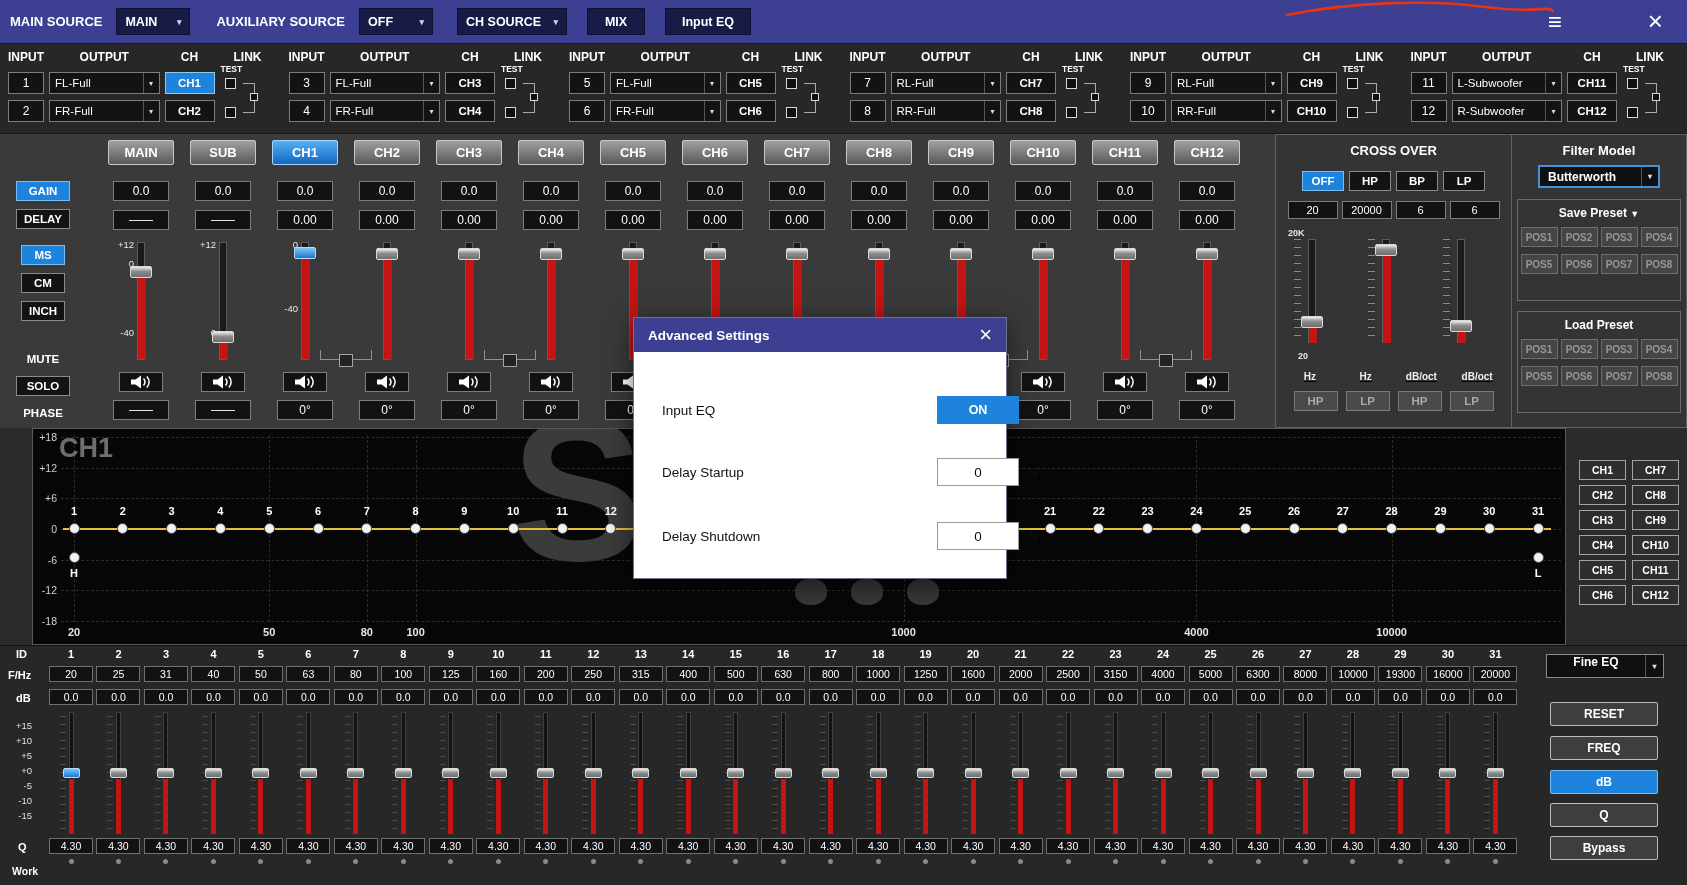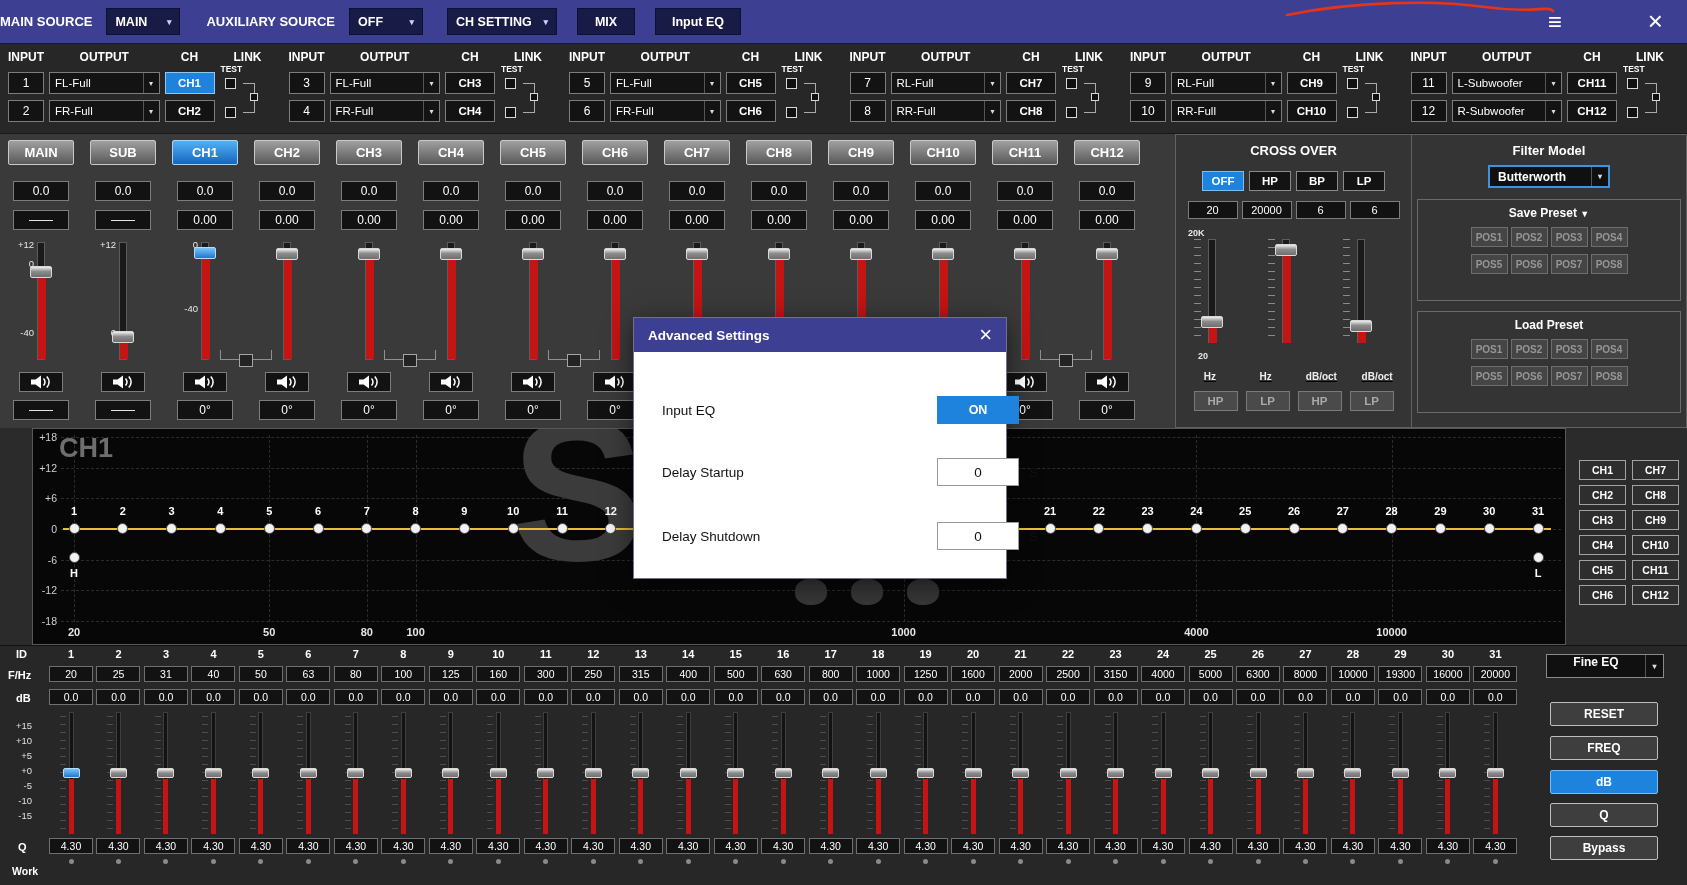--- a/index.html
+++ b/index.html
@@ -1,20 +1,20 @@
 <!DOCTYPE html>
 <html><head>
 <meta charset="utf-8">
 <style>
   * { margin:0; padding:0; box-sizing:border-box; }
   body { background:#1a1a1a; font-family:"Liberation Sans", sans-serif; }
   #app { position:relative; width:1687px; height:885px; background:#303030; overflow:hidden; }
 
   
-  .topbar { position:absolute; left:0; top:0; width:100%; height:43px; background:#3d3f93; display:flex; align-items:center; z-index:10; }
+  .topbar { position:absolute; left:0; top:0; width:100%; height:43px; background:#3d3f93; display:flex; align-items:center; padding-left:10px; z-index:10; }
   .tb-label { color:#fff; font-size:13px; font-weight:bold; white-space:nowrap; }
   .tb-ctl { height:27px; background:#191b47; border:1px solid #0e1034; color:#fff; display:flex; align-items:center; justify-content:space-between; font-size:12.5px; font-weight:bold; padding:0 8px; margin-left:14px; cursor:pointer; }
   .tb-ctl .arr { font-size:9px; color:#cfd2ff; margin-left:8px; }
   .tb-btn { justify-content:center; }
   .tb-menu { position:absolute; right:125px; top:0; height:43px; display:flex; align-items:center; color:#fff; font-size:24px; cursor:pointer; }
   .tb-close { position:absolute; right:24px; top:0; height:43px; display:flex; align-items:center; color:#fff; font-size:26px; cursor:pointer; }
   .red-note { position:absolute; left:1285px; top:0; z-index:60; }
 
   
   .routing { position:absolute; left:0; top:43px; width:100%; height:91px; background:#272727; border-top:1px solid #14154a; border-bottom:1px solid #191919; display:flex; padding:4px 2px 0 2px; }
@@ -162,21 +162,21 @@
     <div class="tb-ctl" style="width:74px">
       <span>MAIN</span>
       <span class="arr">▾</span>
     </div>
     <span class="tb-label" style="margin-left:26px">AUXILIARY SOURCE</span>
     <div class="tb-ctl" style="width:74px">
       <span>OFF</span>
       <span class="arr">▾</span>
     </div>
     <div class="tb-ctl" style="width:110px;margin-left:24px">
-      <span>CH SETTING</span>
+      <span>CH SOURCE</span>
       <span class="arr">▾</span>
     </div>
     <div class="tb-ctl tb-btn" style="width:58px;margin-left:20px">
       <span>MIX</span>
     </div>
     <div class="tb-ctl tb-btn" style="width:86px;margin-left:20px">
       <span>Input EQ</span>
     </div>
     <div class="tb-menu">≡</div>
     <div class="tb-close">×</div>
@@ -377,20 +377,30 @@
             <div class="rt-cb rt-cb1"></div>
             <div class="rt-cb rt-cb2"></div>
             <div class="rt-bracket"></div>
             <div class="rt-mid"></div>
           </div>
         </div>
       </div>
     </div>
 
   <div class="mixer">
+    <div class="leftcol">
+      <div class="lc-btn lc-blue" style="top:47px">GAIN</div>
+      <div class="lc-btn lc-dark" style="top:75px">DELAY</div>
+      <div class="lc-btn lc-blue" style="top:111px;width:44px;left:21px">MS</div>
+      <div class="lc-btn lc-dark" style="top:139px;width:44px;left:21px">CM</div>
+      <div class="lc-btn lc-dark" style="top:167px;width:44px;left:21px">INCH</div>
+      <div class="lc-text" style="top:219px">MUTE</div>
+      <div class="lc-btn lc-dark" style="top:242px">SOLO</div>
+      <div class="lc-text" style="top:273px">PHASE</div>
+    </div>
     <div class="channels" id="channels">
         <div class="chstrip">
           <div class="chname">MAIN</div>
           <div class="chgain dbox">0.0</div>
           <div class="chdelay dbox">——</div>
           <div class="chslider">
             <div class="sltrack"></div>
             <div class="slfill" style="top: 39.38px;"></div>
             <div class="slthumb" style="top: 28.38px;"></div>
             <div class="slscale" style="top: 1.12px;">+12</div>
@@ -959,21 +969,21 @@
         <div class="t-id" style="left: 483.32px;">10</div>
         <div class="t-box t-f" style="left: 476.32px;">160</div>
         <div class="t-box t-db" style="left: 476.32px;">0.0</div>
         <div class="t-ticks" style="left: 487.32px;"></div>
         <div class="t-track" style="left: 495.82px;"></div>
         <div class="t-fill" style="left: 495.82px;"></div>
         <div class="t-thumb" style="left: 489.82px;"></div>
         <div class="t-box t-q" style="left: 476.32px;">4.30</div>
         <div class="t-dot" style="left: 495.82px;"></div>
         <div class="t-id" style="left: 530.8px;">11</div>
-        <div class="t-box t-f" style="left: 523.8px;">300</div>
+        <div class="t-box t-f" style="left: 523.8px;">200</div>
         <div class="t-box t-db" style="left: 523.8px;">0.0</div>
         <div class="t-ticks" style="left: 534.8px;"></div>
         <div class="t-track" style="left: 543.3px;"></div>
         <div class="t-fill" style="left: 543.3px;"></div>
         <div class="t-thumb" style="left: 537.3px;"></div>
         <div class="t-box t-q" style="left: 523.8px;">4.30</div>
         <div class="t-dot" style="left: 543.3px;"></div>
         <div class="t-id" style="left: 578.28px;">12</div>
         <div class="t-box t-f" style="left: 571.28px;">250</div>
         <div class="t-box t-db" style="left: 571.28px;">0.0</div>

